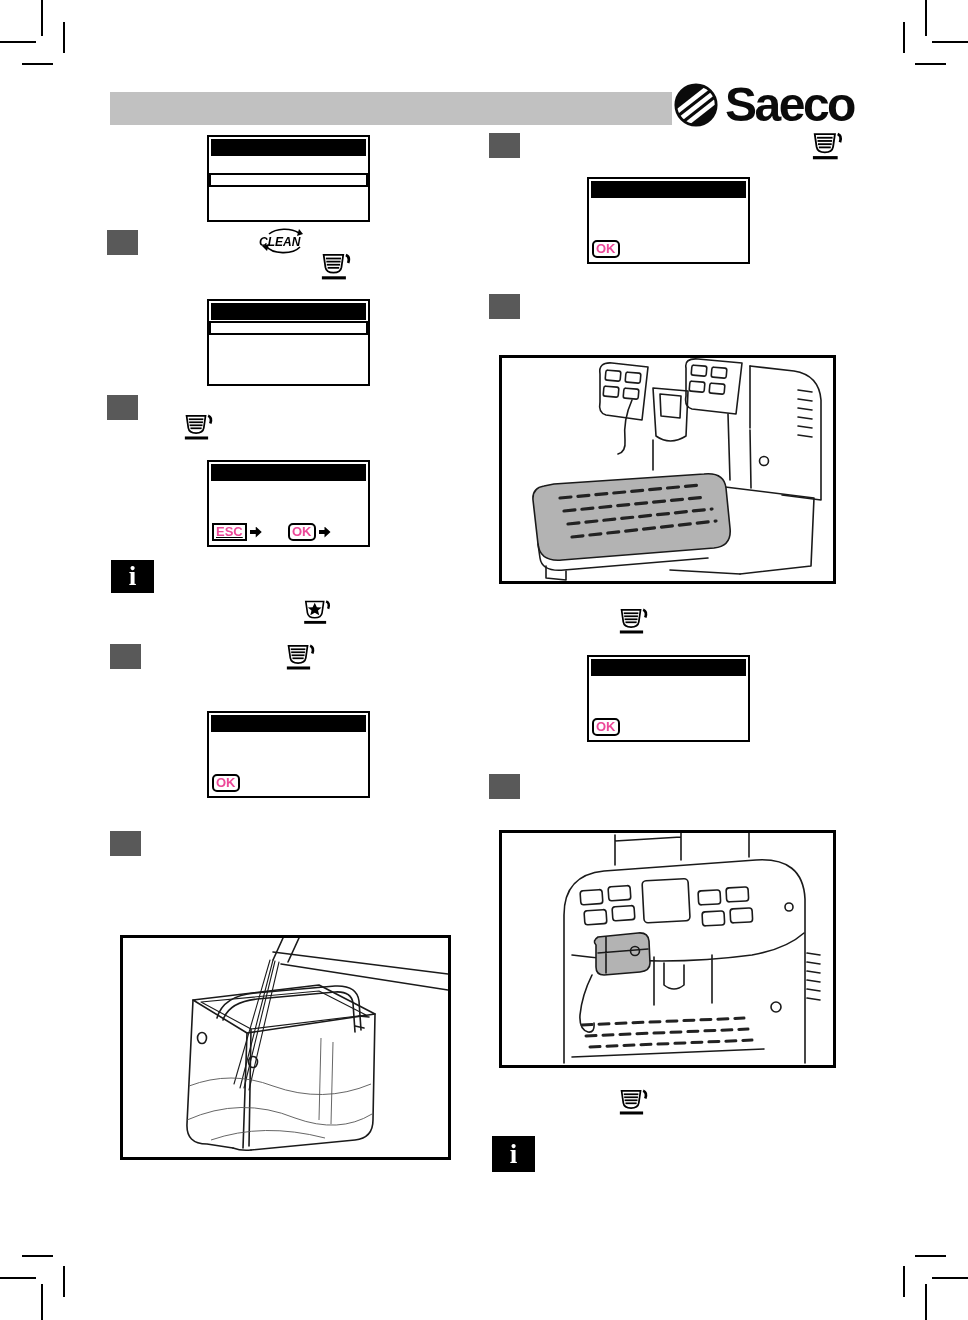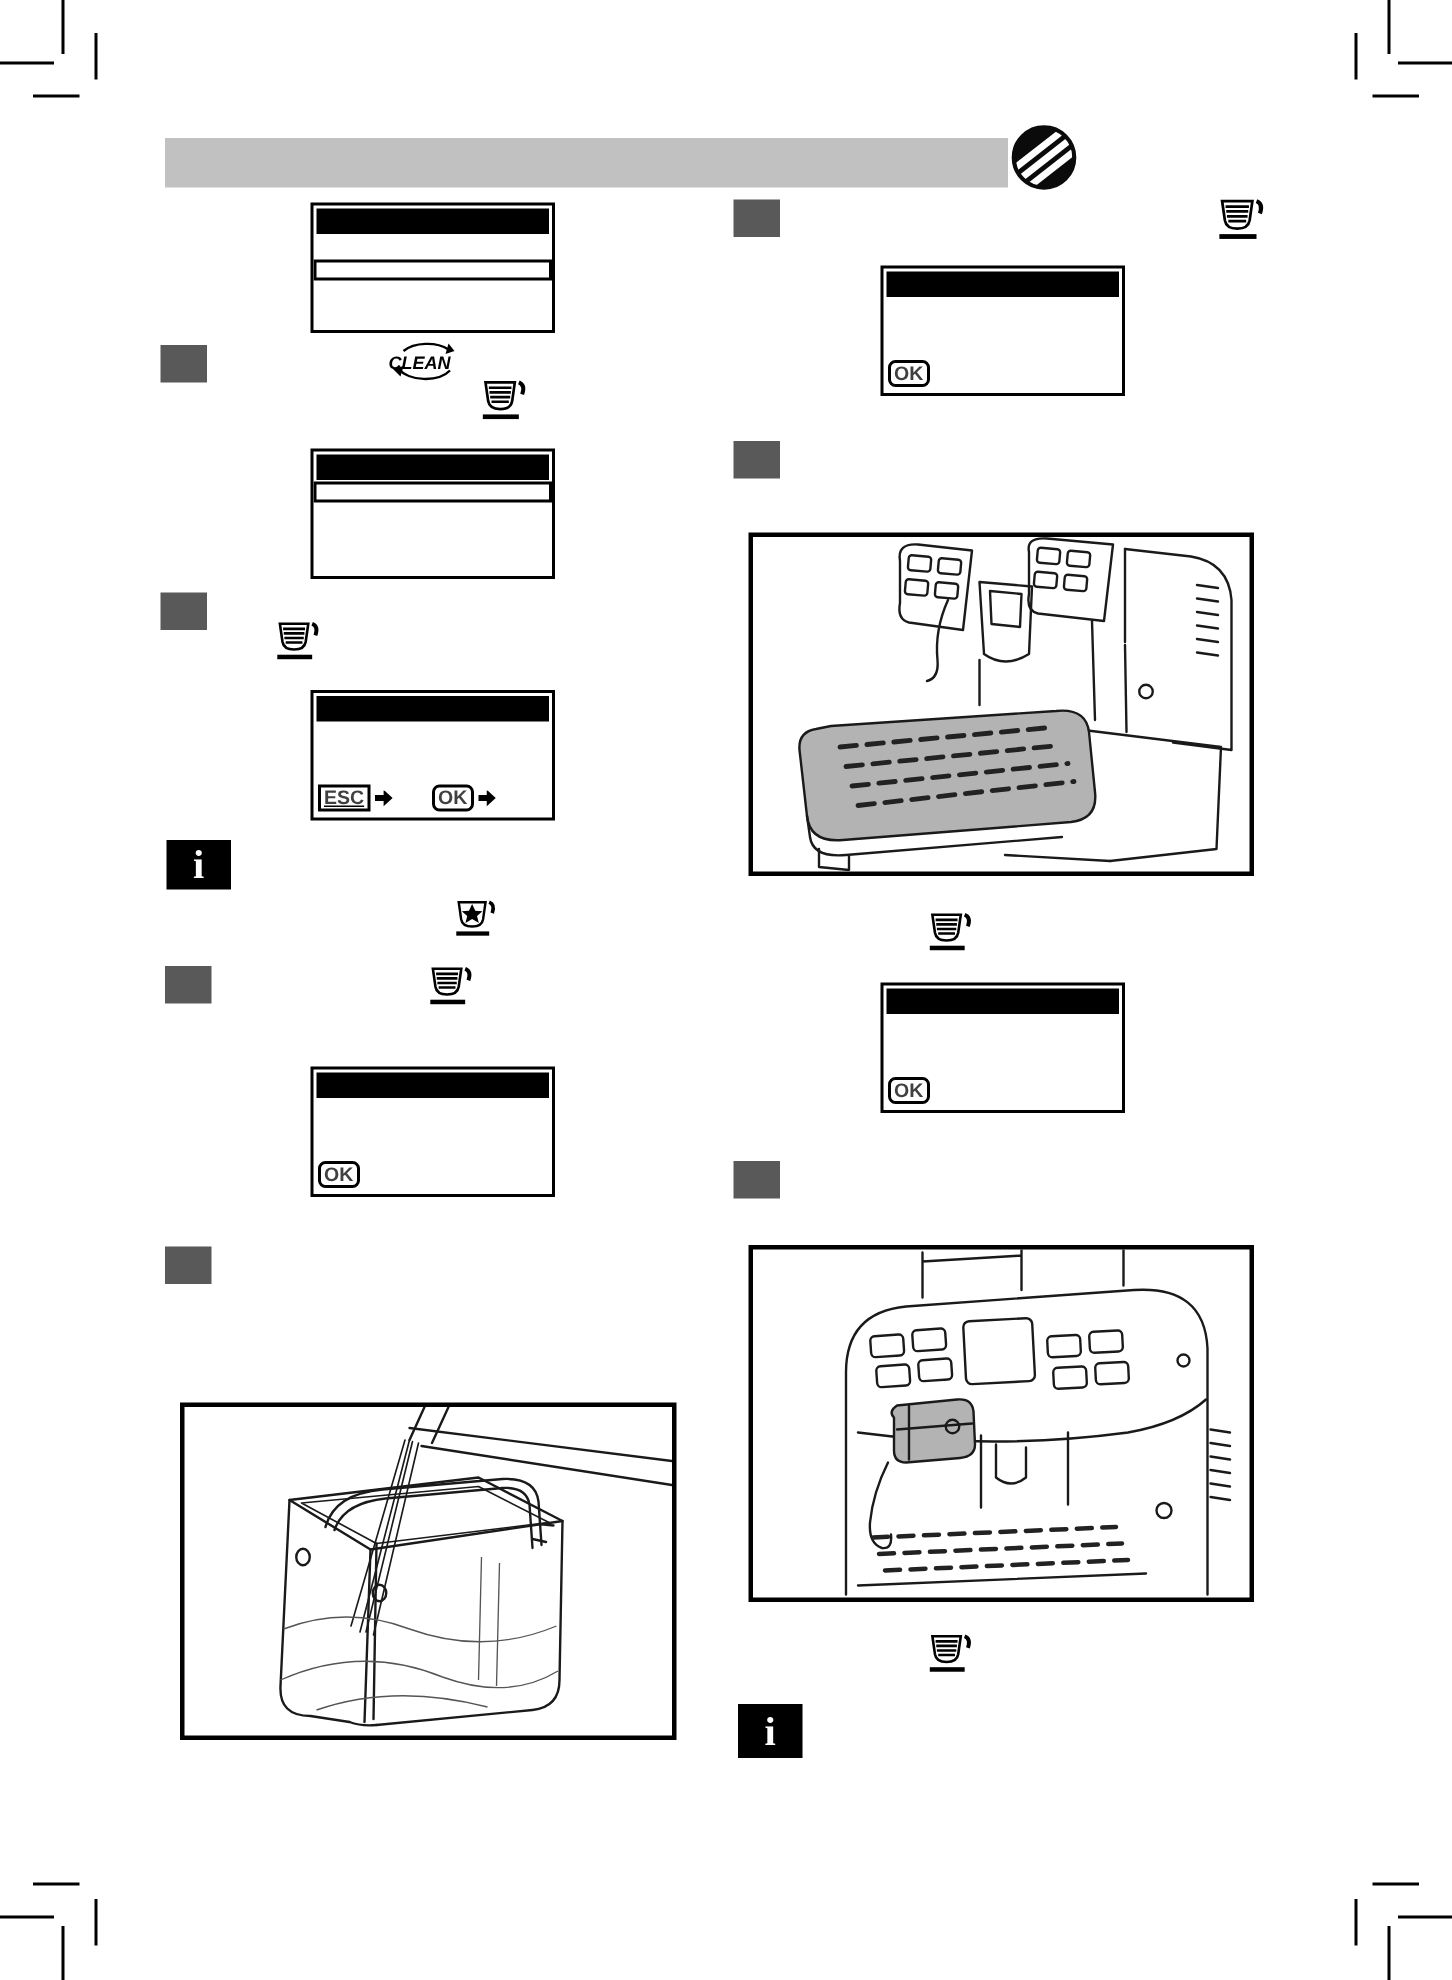--- a/index.html
+++ b/index.html
@@ -8,21 +8,21 @@
   .mark{position:absolute;background:#000;}
   
   .band{position:absolute;left:110px;top:92px;width:562px;height:33px;background:#c1c1c1;}
   .logo{position:absolute;left:674px;top:81px;height:48px;display:flex;align-items:center;gap:7px;}
   .logo-text{font-weight:bold;font-size:48px;letter-spacing:-2.5px;color:#0b0b0b;line-height:44px;}
   
   .screen{position:absolute;width:159px;height:83px;border:2px solid #000;background:#fff;}
   .screen .bar{position:absolute;left:2px;right:2px;top:2px;height:17px;background:#000;}
   .sel{position:absolute;left:0;right:0;height:10px;border:2px solid #000;background:#fff;}
   .grp{position:absolute;display:flex;align-items:center;gap:3px;}
-  .kbox{border:2px solid #000;font-weight:bold;font-size:13px;line-height:14px;padding:0 2px;color:#404040;}
+  .kbox{border:2px solid #000;font-weight:bold;font-size:13px;line-height:14px;padding:0 2px;color:#ec4899;}
   .kbox.round{border-radius:5px;}
   .arrow{display:inline-block;width:12px;height:11px;background:#000;
          clip-path:polygon(0 32%,50% 32%,50% 0,100% 50%,50% 100%,50% 68%,0 68%);}
   
   .stepbox{position:absolute;width:31px;height:25px;background:#595959;}
   .infobox{position:absolute;width:43px;height:33px;background:#000;color:#fff;
            display:flex;align-items:center;justify-content:center;
            font-family:"Liberation Serif",serif;font-weight:bold;font-size:27px;}
   
   .figure{position:absolute;border:3px solid #000;background:#fff;}
@@ -78,20 +78,21 @@
   <div class="mark" style="left:925px;top:1284px;width:2px;height:36px"></div>
   <div class="mark" style="left:932px;top:1277px;width:36px;height:2px"></div>
   <div class="mark" style="left:903px;top:1266px;width:2px;height:31px"></div>
   <div class="mark" style="left:915px;top:1255px;width:31px;height:2px"></div>
 
   <div class="band"></div>
   <div class="logo">
     <svg width="44" height="44">
         <use href="#emblem-sym"></use>
       </svg>
+    <span class="logo-text">Saeco</span>
   </div>
 
   <div class="screen" style="left:207px;top:135px;">
     <div class="bar"></div>
     <div class="sel" style="top:36px;"></div>
   </div>
 
   <div class="stepbox" style="left:107px;top:230px;"></div>
 
   <svg class="icon" style="left:256px;top:224px;" width="52" height="38" viewBox="0 0 52 38">

